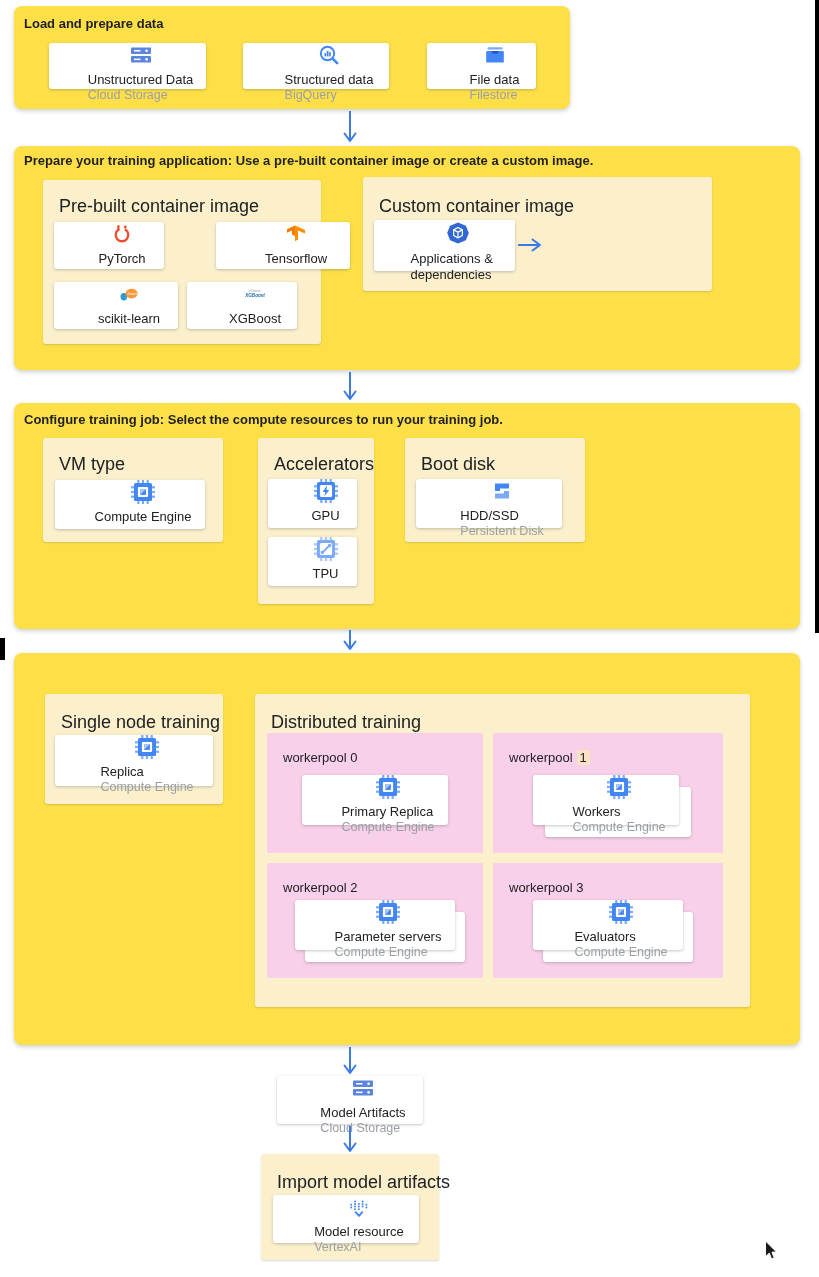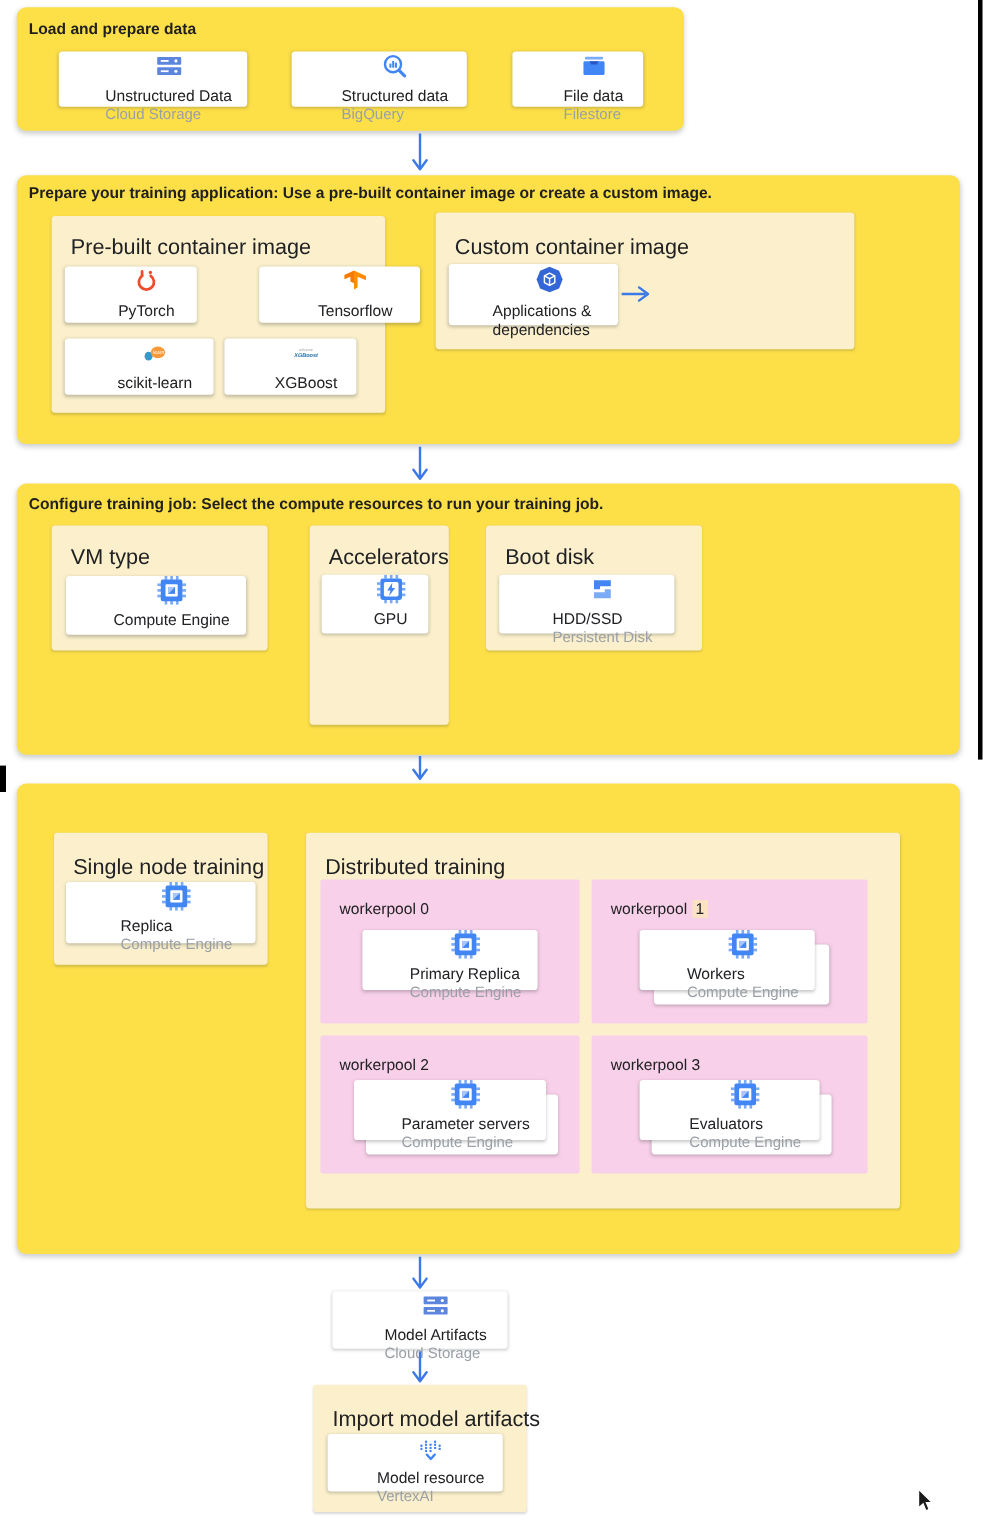--- a/index.html
+++ b/index.html
@@ -282,20 +282,28 @@
     <div class="panel" style="left:244px;top:35px;width:116px;height:166px;"></div>
     <div class="panel-label" style="left:260px;top:51px;">Accelerators</div>
     <div class="card" style="left:254px;top:76px;width:89px;height:49px;">
       <svg class="icon" width="24" height="24">
           <use href="#i-gpu"></use>
         </svg>
       <div class="txt">
           <span class="t">GPU</span>
         </div>
     </div>
+    <div class="card" style="left:254px;top:134px;width:89px;height:49px;">
+      <svg class="icon" width="24" height="24">
+          <use href="#i-tpu"></use>
+        </svg>
+      <div class="txt">
+          <span class="t">TPU</span>
+        </div>
+    </div>
 
     <div class="panel" style="left:391px;top:35px;width:180px;height:104px;"></div>
     <div class="panel-label" style="left:407px;top:51px;">Boot disk</div>
     <div class="card" style="left:402px;top:76px;width:146px;height:49px;">
       <svg class="icon" width="24" height="24">
           <use href="#i-pd"></use>
         </svg>
       <div class="txt">
           <span class="t">HDD/SSD</span>
         <span class="s">Persistent Disk</span>

